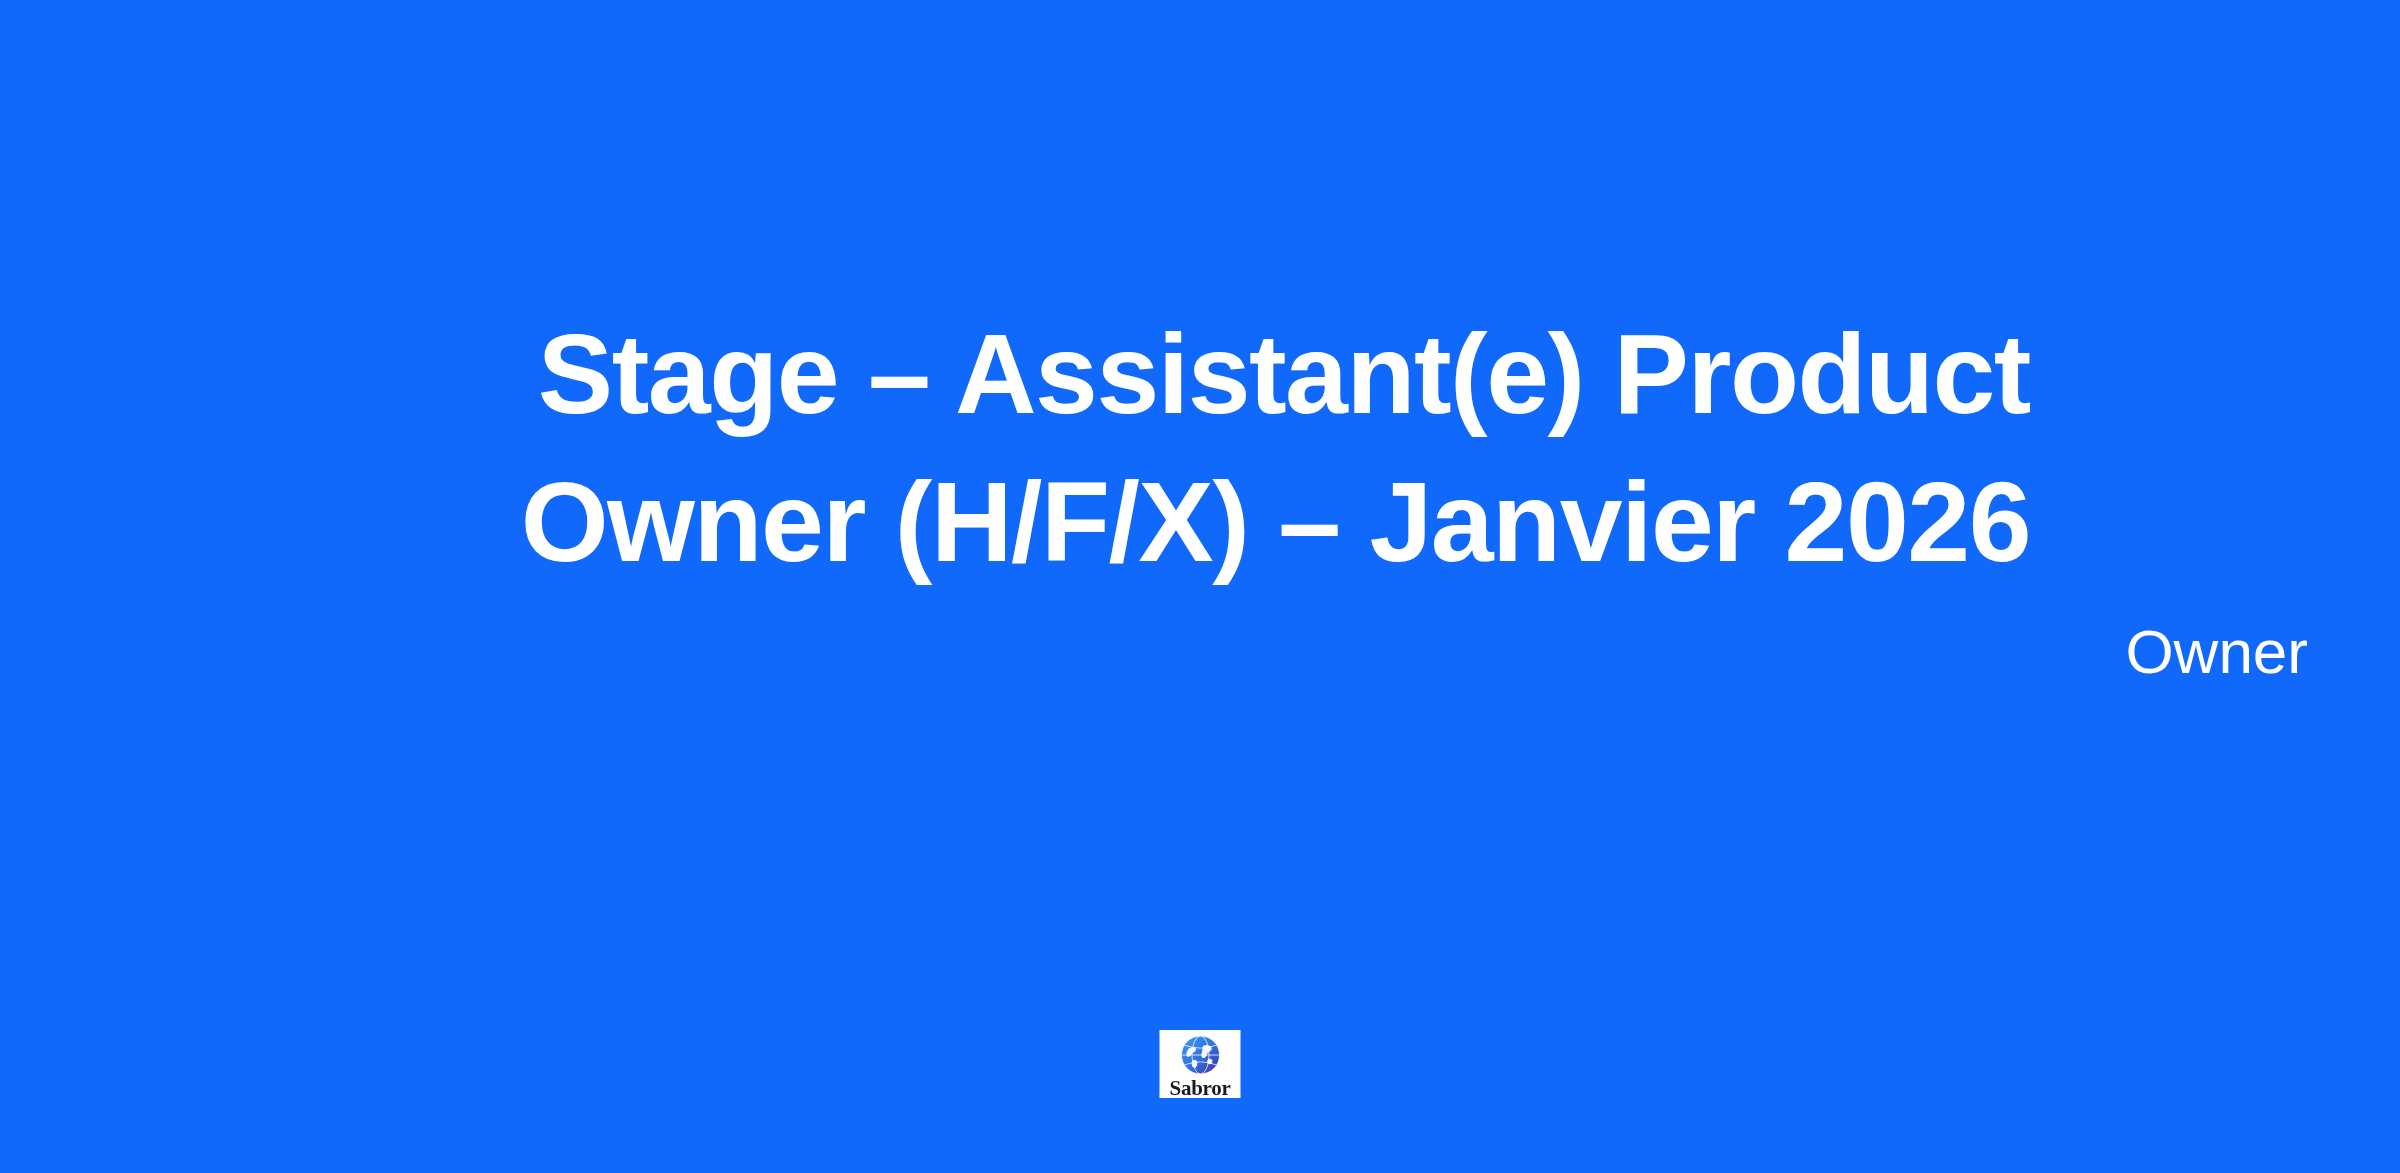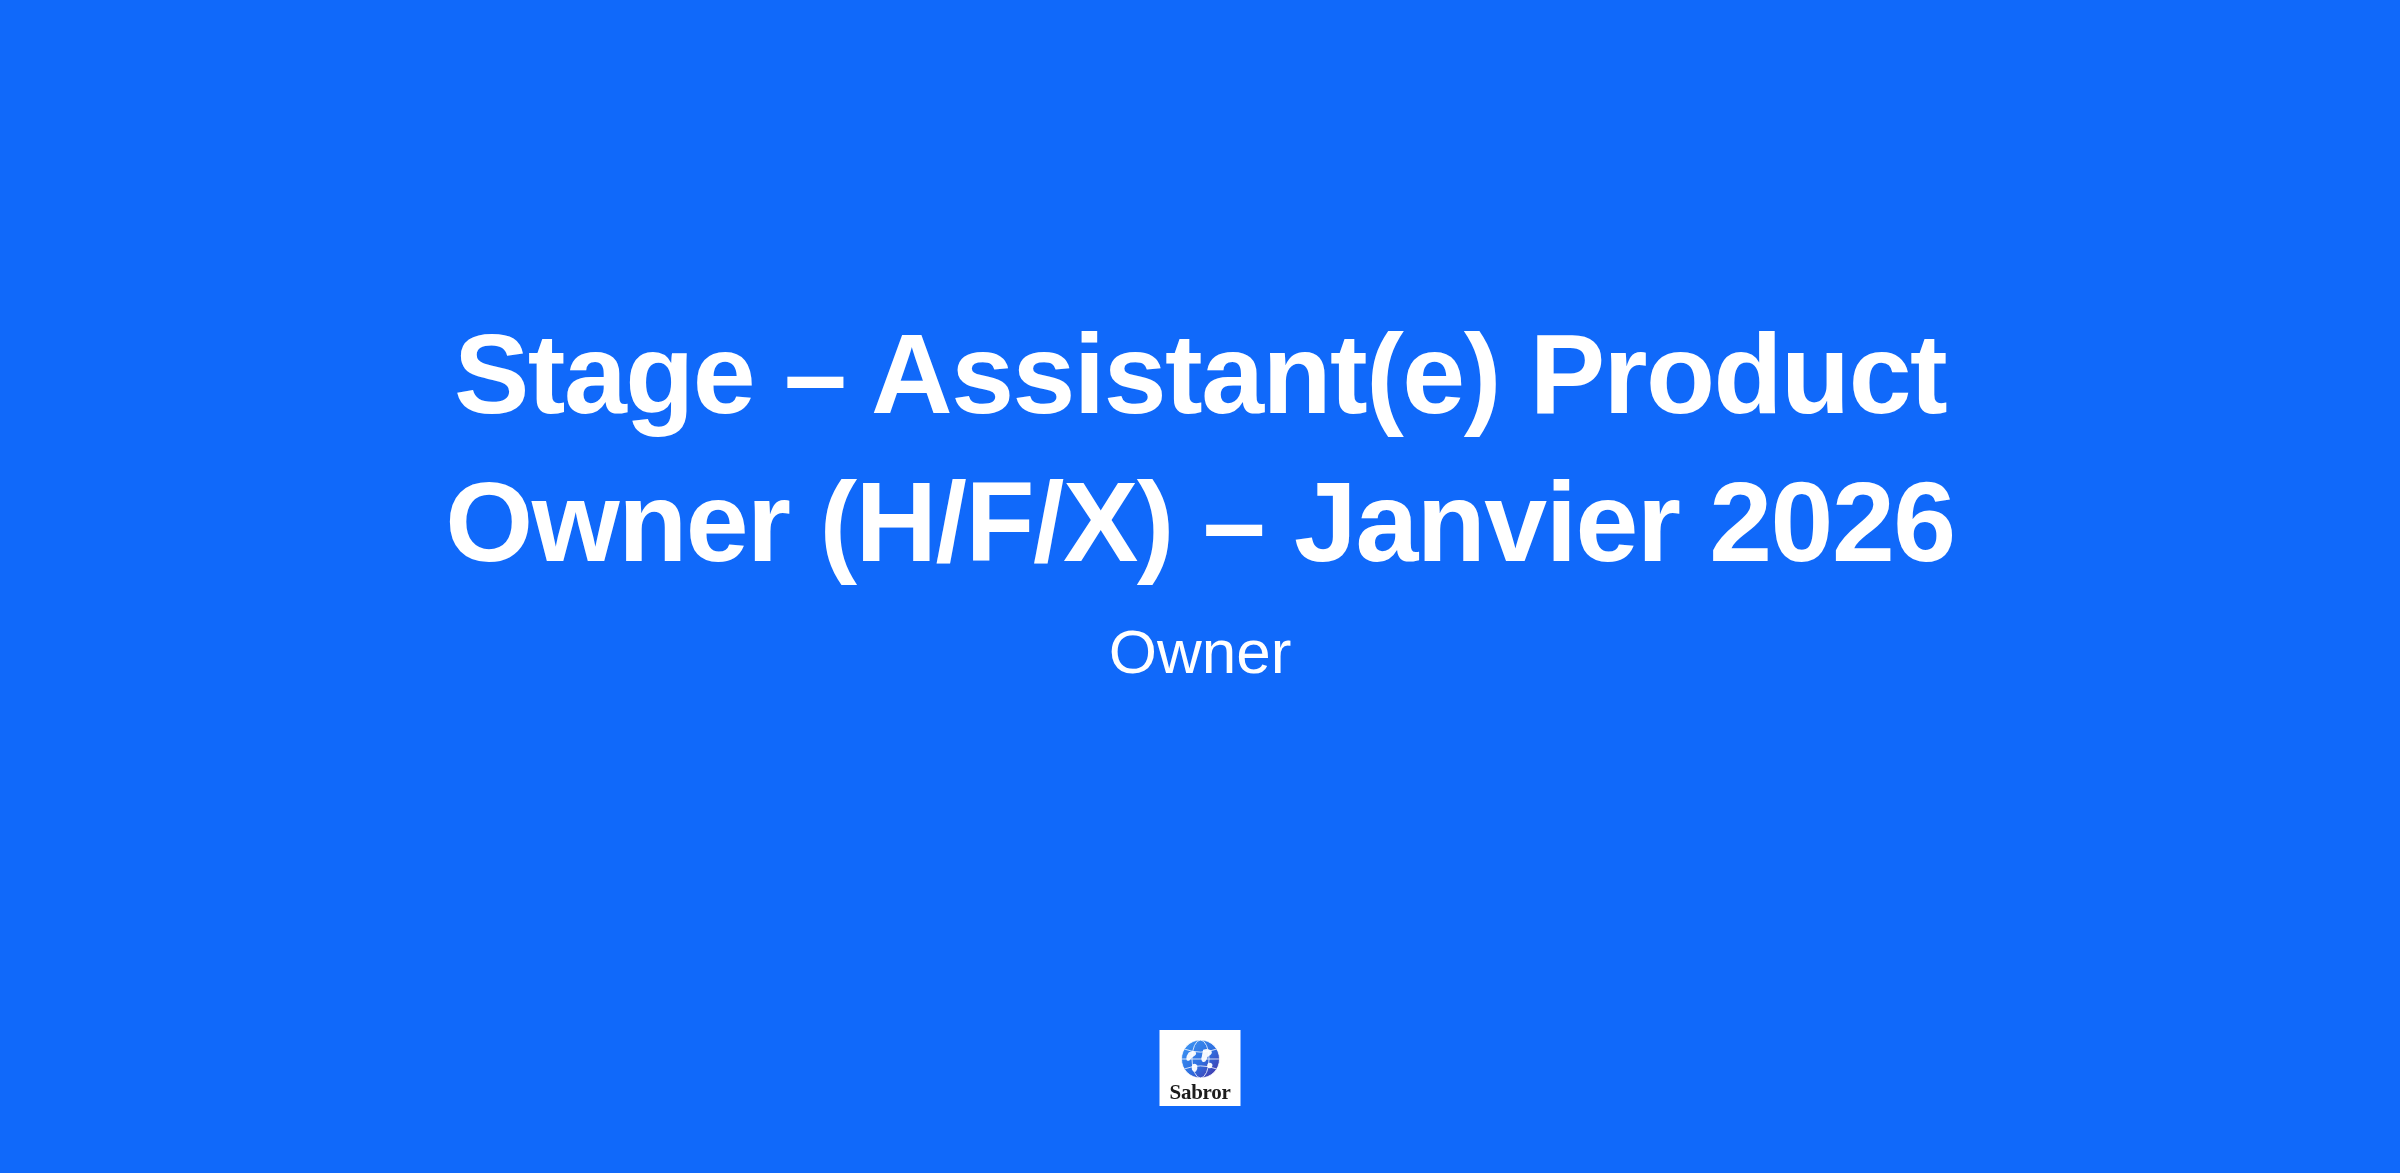--- a/index.html
+++ b/index.html
@@ -23,21 +23,21 @@
     box-sizing: border-box;
     overflow: hidden;
   }
 
   
   .title-block {
     position: absolute;
     left: 0;
     right: 0;
     top: 300px;
-    text-align: center;
+    text-align: right;
     padding: 0 92px;
     box-sizing: border-box;
   }
 
   .slide-title {
     margin: 0;
     color: #ffffff;
     font-family: "Liberation Sans", sans-serif;
     font-weight: 700;
     font-size: 113px;
@@ -59,21 +59,21 @@
     letter-spacing: 0px;
   }
 
   
   .logo-wrap {
     position: absolute;
     left: 50%;
     transform: translateX(-50%);
     top: 1030px;
     width: 81px;
-    height: 76px;
+    height: 68px;
     background: #ffffff;
     display: flex;
     flex-direction: column;
     align-items: center;
     justify-content: center;
     box-sizing: border-box;
     padding: 4px 0 0 0;
   }
 
   .logo-globe {

